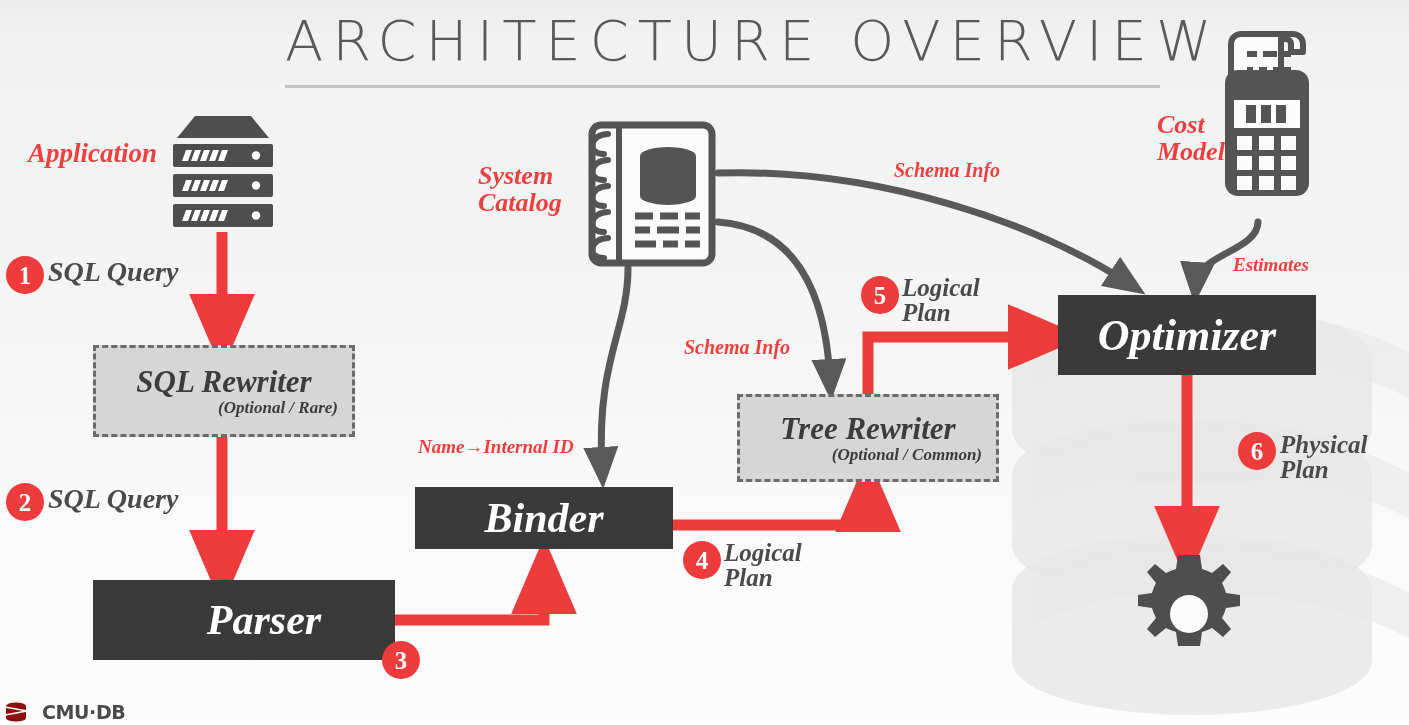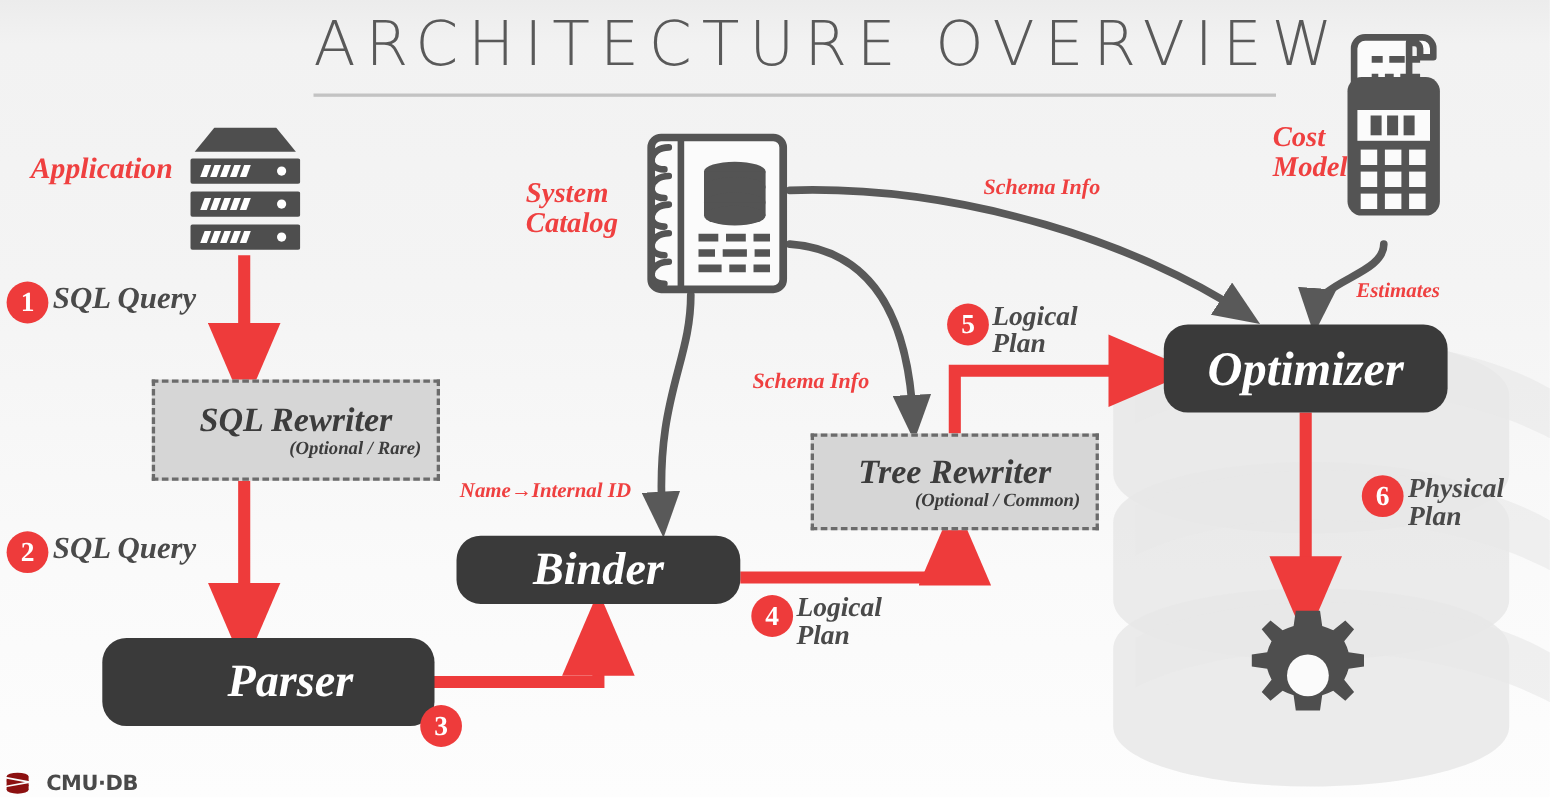--- a/index.html
+++ b/index.html
@@ -63,21 +63,20 @@
   
   .dark-box {
     position: absolute;
     background: #3a3a3a;
     display: flex;
     align-items: center;
     justify-content: center;
     color: #ffffff;
     font-style: italic;
     font-weight: bold;
-    border-radius: 22px;
   }
   .dashed-box {
     position: absolute;
     background: #d6d6d6;
     border: 3px dashed #6b6b6b;
     box-sizing: border-box;
     color: #3c3c3c;
     display: flex;
     flex-direction: column;
     justify-content: center;
@@ -89,21 +88,21 @@
     line-height: 1.0;
   }
   .dashed-sub {
     text-align: right;
     font-style: italic;
     font-weight: bold;
     padding-right: 14px;
     line-height: 1.0;
   }
 
-  #box-sql-rewriter { left: 93px;  top: 345px; width: 262px; height: 92px; margin-left: 45px; }
+  #box-sql-rewriter { left: 93px;  top: 345px; width: 262px; height: 92px; }
   #box-sql-rewriter .dashed-title { font-size: 31px; margin-bottom: 2px; }
   #box-sql-rewriter .dashed-sub   { font-size: 17px; }
 
   #box-tree-rewriter { left: 737px; top: 394px; width: 262px; height: 88px; }
   #box-tree-rewriter .dashed-title { font-size: 31px; margin-bottom: 2px; }
   #box-tree-rewriter .dashed-sub   { font-size: 17px; }
 
   #box-parser    { left: 93px;  top: 580px; width: 262px; height: 80px; font-size: 42px; padding-left: 40px; }
   #box-binder    { left: 415px; top: 487px; width: 258px; height: 62px; font-size: 42px; }
   #box-optimizer { left: 1058px;top: 295px; width: 258px; height: 80px; font-size: 44px; }

